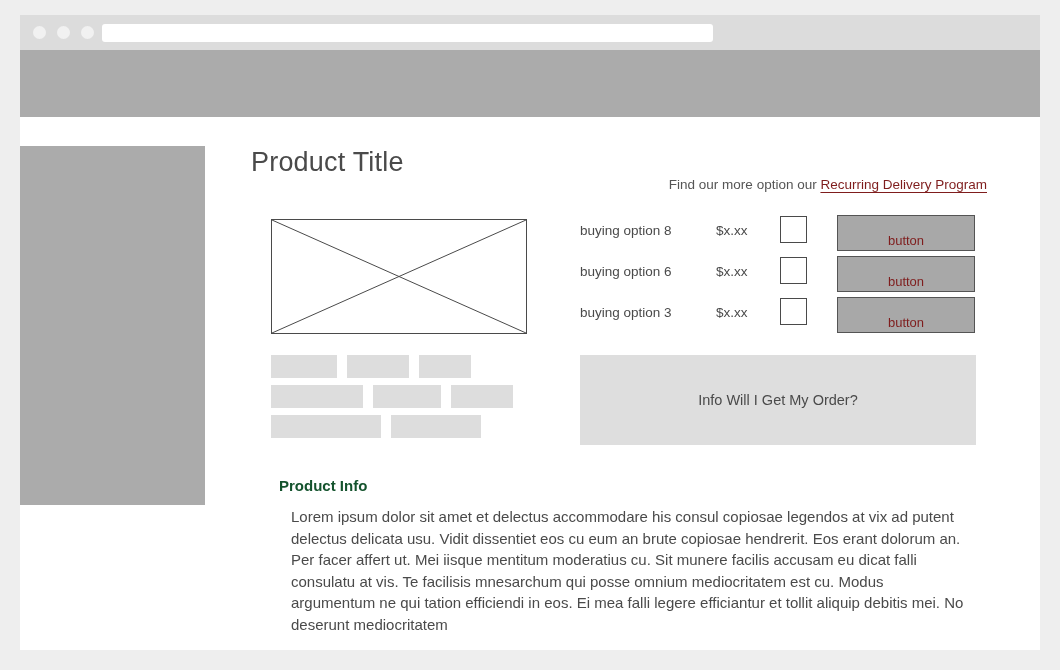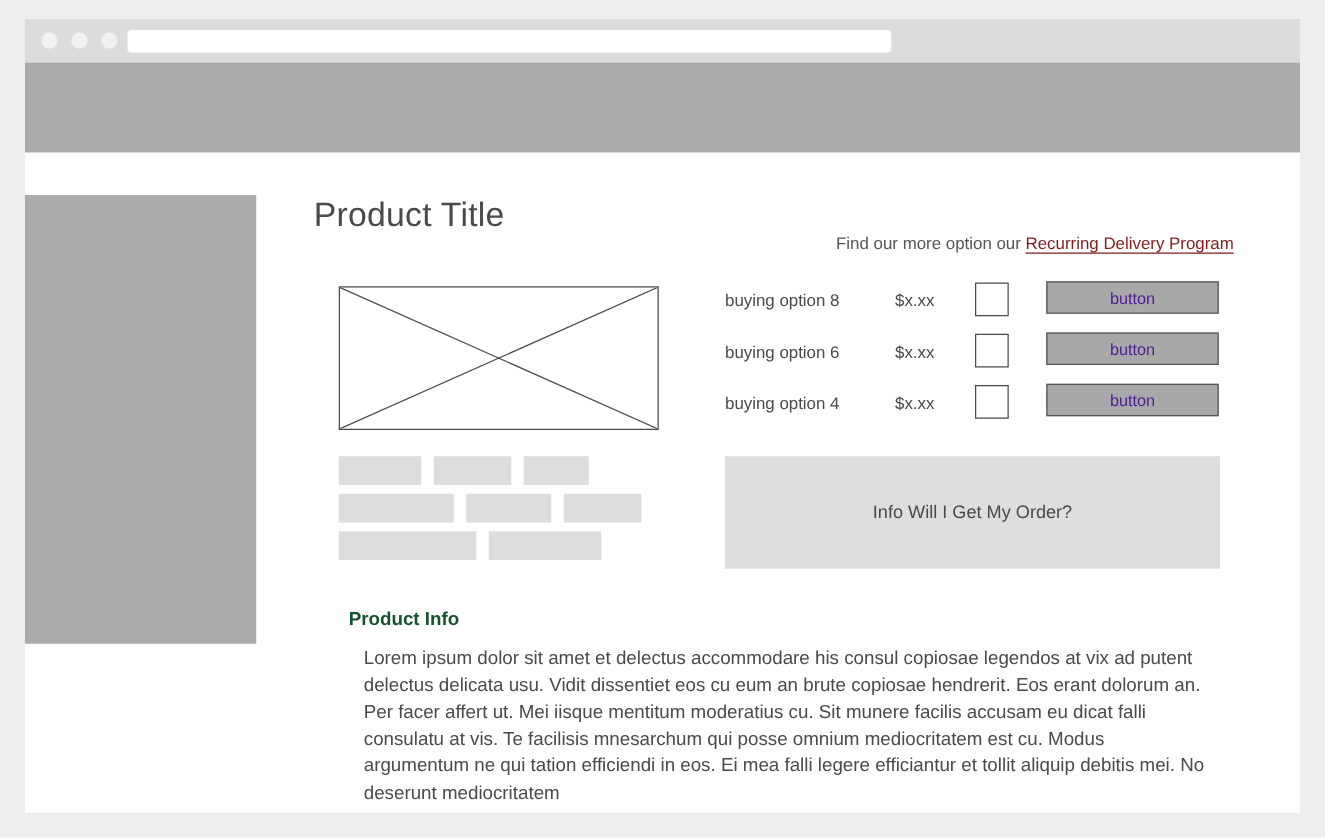--- a/index.html
+++ b/index.html
@@ -70,21 +70,21 @@
     top: 35px;
     width: 1020px;
     height: 72px;
     background: #ababab;
   }
 
   
   .page-body {
     position: absolute;
     left: 0;
-    top: 112px;
+    top: 102px;
     width: 1020px;
     height: 528px;
     background: #ffffff;
   }
 
   
   .side-rail {
     position: absolute;
     left: 0;
     top: 29px;
@@ -189,23 +189,23 @@
     position: absolute;
     left: 257px;
     top: 0;
     width: 138px;
     height: 26px;
     background: #a8a8a8;
     border: 1px solid #545454;
     box-sizing: border-box;
     font-family: "Liberation Sans", sans-serif;
     font-size: 13px;
-    color: #4c1d95;
+    color: #7f1d1d;
     cursor: pointer;
-    padding: 4px;
+    padding: 17px;
   }
 
   
   .tag-cloud {
     position: absolute;
     left: 20px;
     top: 238px;
     width: 260px;
   }
   .tag-row {
@@ -301,21 +301,21 @@
         </div>
 
         <div class="option-row">
           <span class="option-name">buying option 6</span>
           <span class="option-price">$x.xx</span>
           <input class="option-check" type="checkbox" style="">
           <button class="option-button">button</button>
         </div>
 
         <div class="option-row">
-          <span class="option-name">buying option 4</span>
+          <span class="option-name">buying option 3</span>
           <span class="option-price">$x.xx</span>
           <input class="option-check" type="checkbox" style="">
           <button class="option-button">button</button>
         </div>
 
       </div>
 
       <div class="tag-cloud">
         <div class="tag-row">
           <span class="tag-chip" style="width: 66px;"></span>

